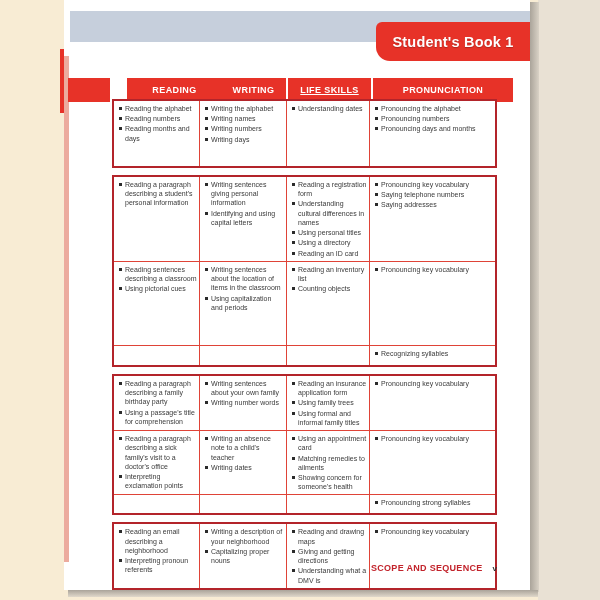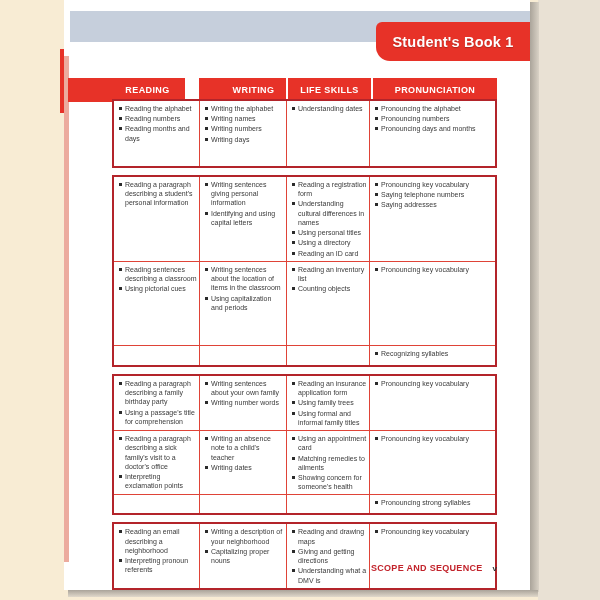--- a/index.html
+++ b/index.html
@@ -21,24 +21,24 @@
   .top-band{position:absolute;left:6px;top:11px;width:460px;height:31px;background:var(--band-blue);}
   .tab{position:absolute;left:312px;top:22px;width:154px;height:39px;background:var(--brand-red);
     border-radius:14px 0 0 14px;border-top-left-radius:6px;display:flex;align-items:center;justify-content:center;
     color:#fff;font-weight:bold;font-size:14.5px;letter-spacing:.2px;text-shadow:0 1px 1px rgba(0,0,0,.25);}
   .accent-red{position:absolute;left:-4.5px;top:49px;width:4.5px;height:64px;background:var(--brand-red);}
   .accent-salmon{position:absolute;left:0;top:56px;width:5px;height:506px;background:var(--salmon);}
 
   .hdr{position:absolute;top:78px;height:24px;background:var(--brand-red);color:#fff;
     font-weight:bold;font-size:9px;letter-spacing:.4px;display:flex;align-items:center;justify-content:center;}
   .hdr.c0{left:4px;width:42px;}
-  .hdr.c1{left:36px;width:85px;padding-left:10px;}
+  .hdr.c1{left:63px;width:85px;padding-left:10px;}
   .hdr.c2{left:135px;width:87px;padding-left:22px;}
-  .hdr.c3{left:224px;width:83px;}
-  .hdr.c4{left:309px;width:124px;}
+  .hdr.c3{left:224px;width:83px;text-decoration:underline;}
+  .hdr.c4{left:309px;width:140px;}
 
   #blocks{position:absolute;left:48px;top:99px;width:385px;}
   .block{border:2px solid var(--block-border);background:#fff;}
   .block + .block{margin-top:7px;}
   .trow{display:grid;grid-template-columns:85px 87px 83px 1fr;}
   .trow + .trow{border-top:1px solid var(--grid-line);}
   .cell + .cell{border-left:1px solid var(--grid-line);}
   .b1 .trow:nth-child(1){min-height:65px;}
   .b2 .trow:nth-child(1){min-height:59px;}
   .b2 .trow:nth-child(2){min-height:84px;}

